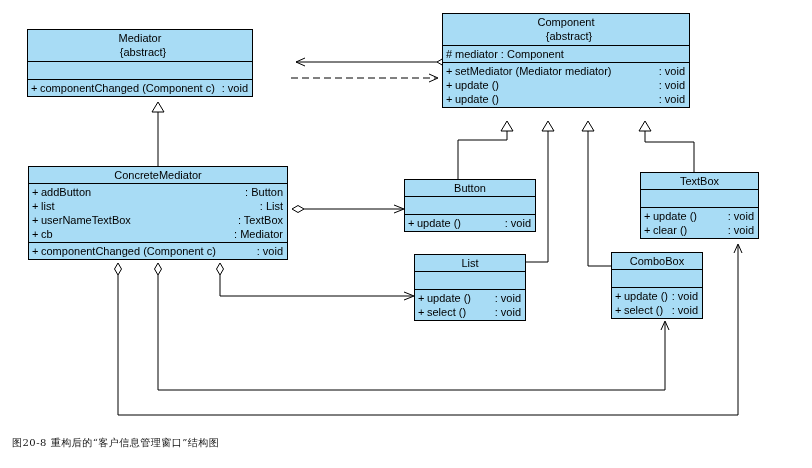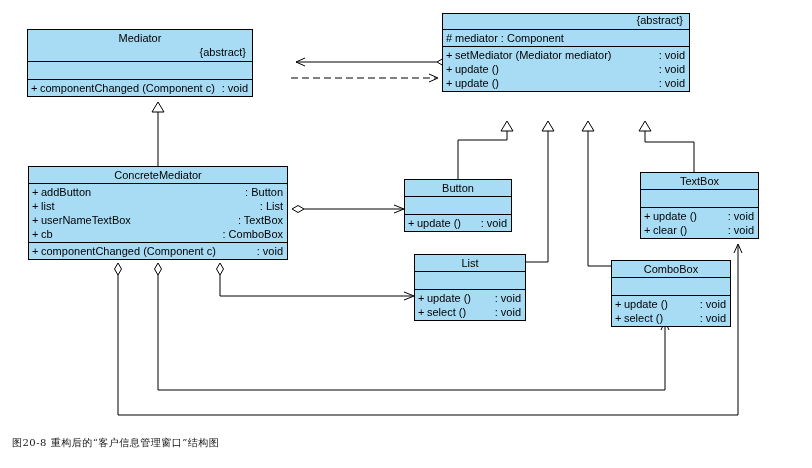--- a/index.html
+++ b/index.html
@@ -37,21 +37,21 @@
     color: #000000;
     z-index: 5;
   }
   .cls-title {
     text-align: center;
     padding: 2px 0 1px 0;
     line-height: 13px;
     white-space: nowrap;
   }
   .cls-stereo {
-    text-align: right;
+    text-align: center;
     padding: 0 6px 2px 12px;
     line-height: 13px;
     white-space: nowrap;
   }
   .cls-div {
     border-top: 1px solid #000000;
   }
   .cls-compartment {
     padding: 1px 0 1px 0;
   }
@@ -84,24 +84,24 @@
     font-size: 10px;
     color: #111111;
     white-space: nowrap;
     letter-spacing: 0.5px;
   }
 
   
   #cls-mediator      { left: 27px;  top: 29px;  width: 226px; }
   #cls-component     { left: 442px; top: 13px;  width: 248px; }
   #cls-concretemed   { left: 28px;  top: 166px; width: 260px; }
-  #cls-button        { left: 404px; top: 179px; width: 108px; }
+  #cls-button        { left: 404px; top: 179px; width: 132px; }
   #cls-textbox       { left: 640px; top: 172px; width: 119px; }
   #cls-list          { left: 414px; top: 254px; width: 112px; }
-  #cls-combobox      { left: 611px; top: 252px; width: 120px; margin-top: 8px; }
+  #cls-combobox      { left: 611px; top: 252px; width: 92px; }
 </style>
 </head>
 <body>
 
 <div id="diagram-canvas">
 
   <svg id="svg-connectors" viewBox="0 0 812 468" width="812" height="468">
     <defs>
       <marker id="m-openarrow" markerWidth="12" markerHeight="12" refX="10" refY="4" orient="auto" markerUnits="userSpaceOnUse">
         <path d="M1,0 L10,4 L1,8" fill="none" stroke="#000" stroke-width="1"></path>
@@ -192,20 +192,21 @@
     <div class="cls-div cls-compartment">
       <div class="cls-row">
         <span class="vis">+</span>
         <span class="nm">componentChanged (Component c)</span>
         <span class="ty">: void</span>
       </div>
     </div>
   </div>
 
   <div class="uml-class" id="cls-component">
+    <div class="cls-title">Component</div>
     <div class="cls-stereo">{abstract}</div>
     <div class="cls-div cls-compartment">
       <div class="cls-row">
         <span class="vis">#</span>
         <span class="nm">mediator : Component</span>
         <span class="ty"></span>
       </div>
     </div>
     <div class="cls-div cls-compartment">
       <div class="cls-row">
@@ -240,21 +241,21 @@
         <span class="ty">: List</span>
       </div>
       <div class="cls-row">
         <span class="vis">+</span>
         <span class="nm">userNameTextBox</span>
         <span class="ty">: TextBox</span>
       </div>
       <div class="cls-row">
         <span class="vis">+</span>
         <span class="nm">cb</span>
-        <span class="ty">: ComboBox</span>
+        <span class="ty">: Mediator</span>
       </div>
     </div>
     <div class="cls-div cls-compartment">
       <div class="cls-row">
         <span class="vis">+</span>
         <span class="nm">componentChanged (Component c)</span>
         <span class="ty">: void</span>
       </div>
     </div>
   </div>

